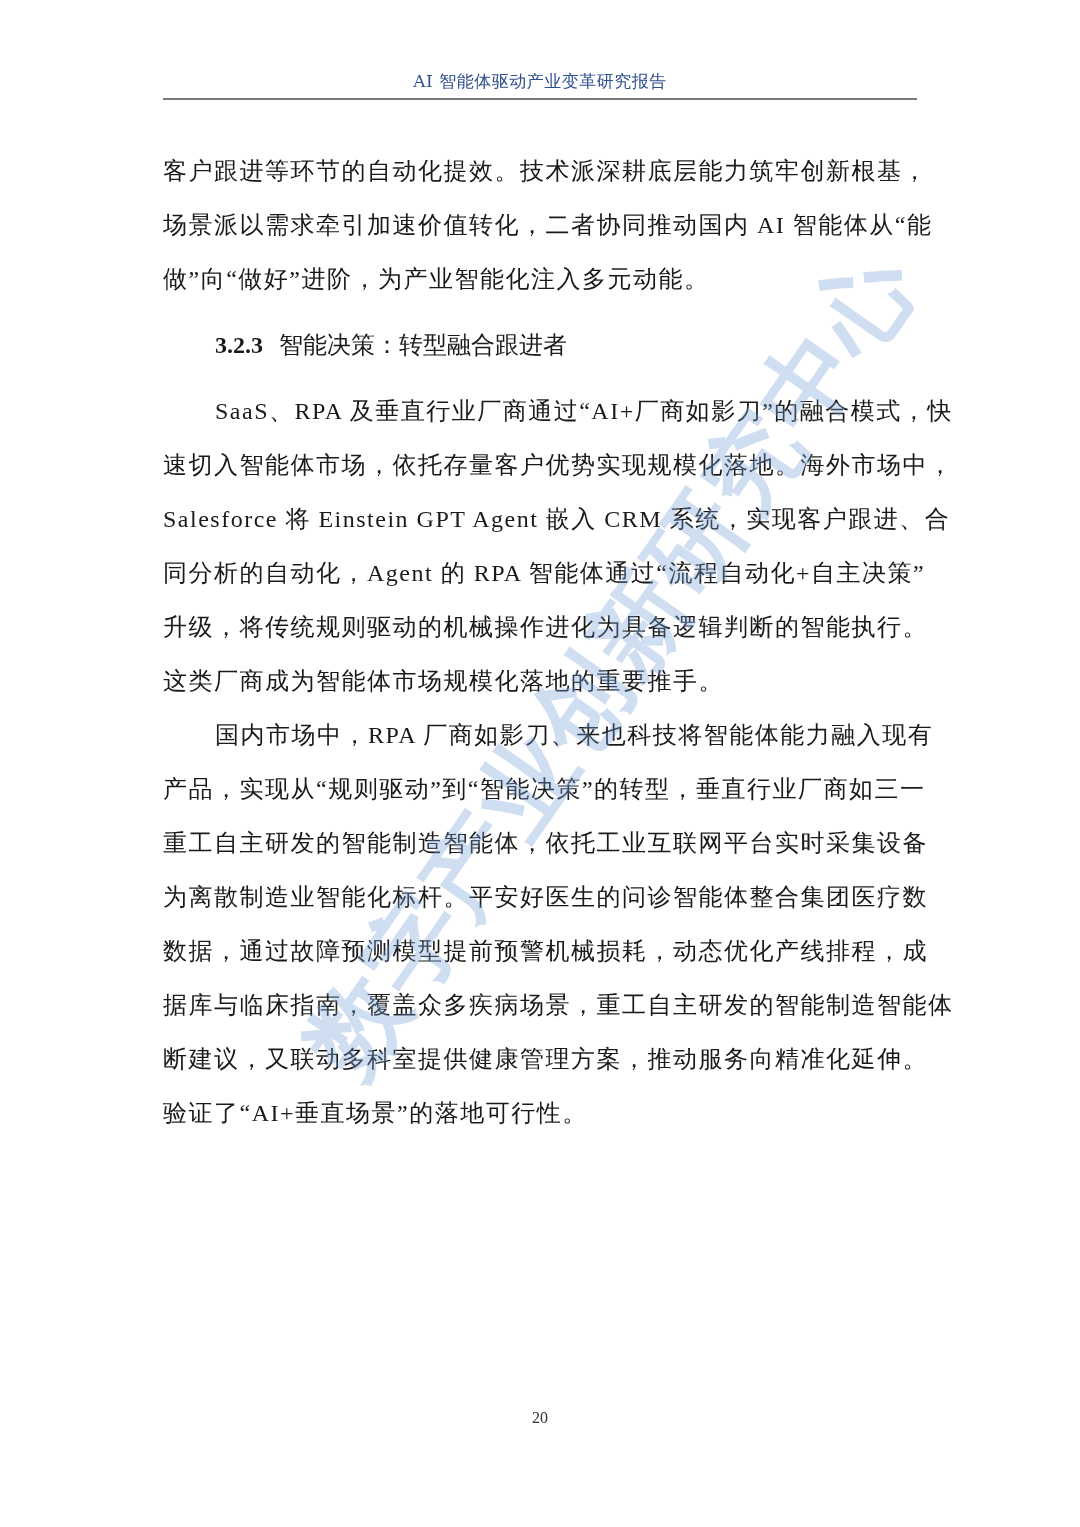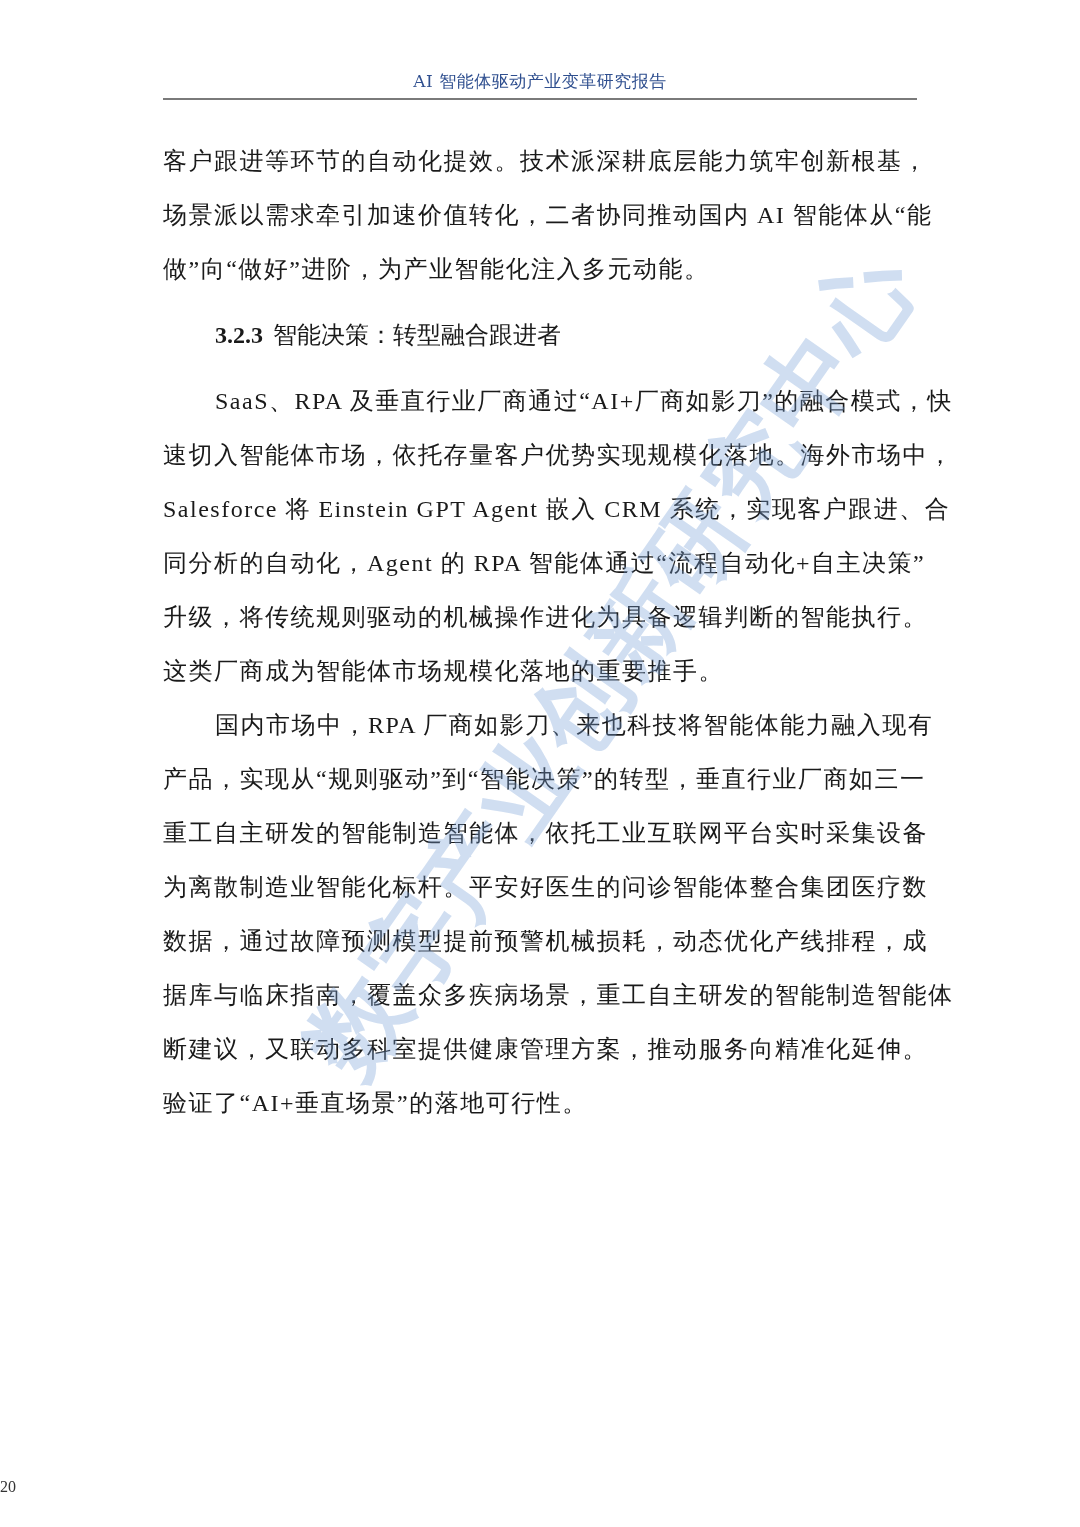--- a/index.html
+++ b/index.html
@@ -10,35 +10,35 @@
   .header-title {
     position: absolute; top: 70px; left: 0; width: 1080px; text-align: center;
     font-family: "DejaVu Serif", "Liberation Serif", serif;
     font-weight: normal; font-size: 17px; color: #2f4f8f; letter-spacing: 0.5px;
   }
   .header-rule {
     position: absolute; top: 98px; left: 163px; width: 754px; height: 2px;
     background: #7a7a7a;
   }
   .content {
-    position: absolute; top: 134px; left: 163px; width: 754px;
+    position: absolute; top: 144px; left: 163px; width: 754px;
   }
   .line {
     font-size: 24px; line-height: 54px; height: 54px; white-space: nowrap;
     text-align: justify; text-align-last: justify; letter-spacing: 1.5px;
   }
   .line.last { text-align-last: left; }
   .line.indent { padding-left: 52px; }
   .heading {
     font-size: 24px; line-height: 54px; height: 54px; margin-top: 12px; margin-bottom: 12px;
     padding-left: 52px; white-space: nowrap;
   }
-  .heading .num { font-weight: bold; margin-right: 10px; }
+  .heading .num { font-weight: bold; margin-right: 16px; }
   .page-number {
-    position: absolute; top: 1478px; left: 0; width: 1080px; 
+    position: absolute; top: 1409px; left: 0; width: 1080px; text-align: center;
     font-size: 16px; color: #333;
   }
   .watermark {
     position: absolute; left: 170px; top: 690px; width: 760px;
     transform: rotate(-55deg); transform-origin: center;
     font-family: "DejaVu Sans", sans-serif; font-size: 96px; font-weight: bold;
     color: rgba(120, 160, 215, 0.35); white-space: nowrap; letter-spacing: 2px;
     pointer-events: none; text-align: center;
   }
 </style>

